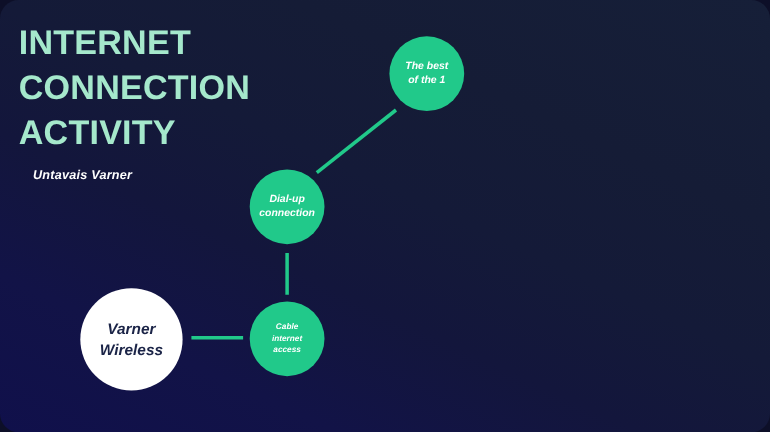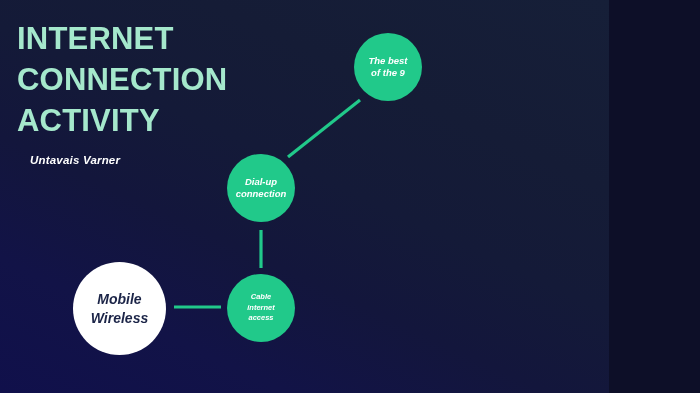--- a/index.html
+++ b/index.html
@@ -3,33 +3,34 @@
 <meta charset="utf-8">
 <title>Internet Connection Activity</title>
 <style>
   html, body {
     margin: 0;
     padding: 0;
     background: #0d0f28;
   }
   #slide {
     position: relative;
-    width: 609px;
+    width: 700px;
     height: 393px;
     overflow: hidden;
     font-family: "Liberation Sans", "DejaVu Sans", sans-serif;
     background-color: #151d35;
     background-image:
       linear-gradient(205deg,
         #161f38 0%,
         #151c36 28%,
         #141a38 46%,
         #13163c 62%,
         #121347 80%,
         #10104b 100%);
+    border-radius: 17px;
   }
 
   
   #title-block {
     position: absolute;
     left: 17px;
     top: 18px;
     width: 330px;
   }
   .slide-title {
@@ -129,32 +130,32 @@
   <p class="slide-author">Untavais Varner</p>
 
   <svg id="connectors" viewBox="0 0 700 393">
     <line x1="288" y1="157" x2="360" y2="100" stroke="#21c98a" stroke-width="3.2" stroke-linecap="butt"></line>
     <line x1="261" y1="230" x2="261" y2="268" stroke="#21c98a" stroke-width="3.2" stroke-linecap="butt"></line>
     <line x1="174" y1="307" x2="221" y2="307" stroke="#21c98a" stroke-width="3.2" stroke-linecap="butt"></line>
   </svg>
 
   <div class="node node-green" id="node-best" style="background: rgb(33, 201, 138);">
     <span class="node-label">The best
-of the 9</span>
+of the 1</span>
   </div>
 
   <div class="node node-green" id="node-cable" style="background: rgb(33, 201, 138);">
     <span class="node-label">Cable
 internet
 access</span>
   </div>
 
   <div class="node node-green" id="node-dialup" style="background: rgb(33, 201, 138);">
     <span class="node-label">Dial-up
 connection</span>
   </div>
 
   <div class="node node-white" id="node-mobile" style="background: rgb(255, 255, 255);">
-    <span class="node-label">Mobile
+    <span class="node-label">Varner
 Wireless</span>
   </div>
 
 </div>
 
 </body></html>

